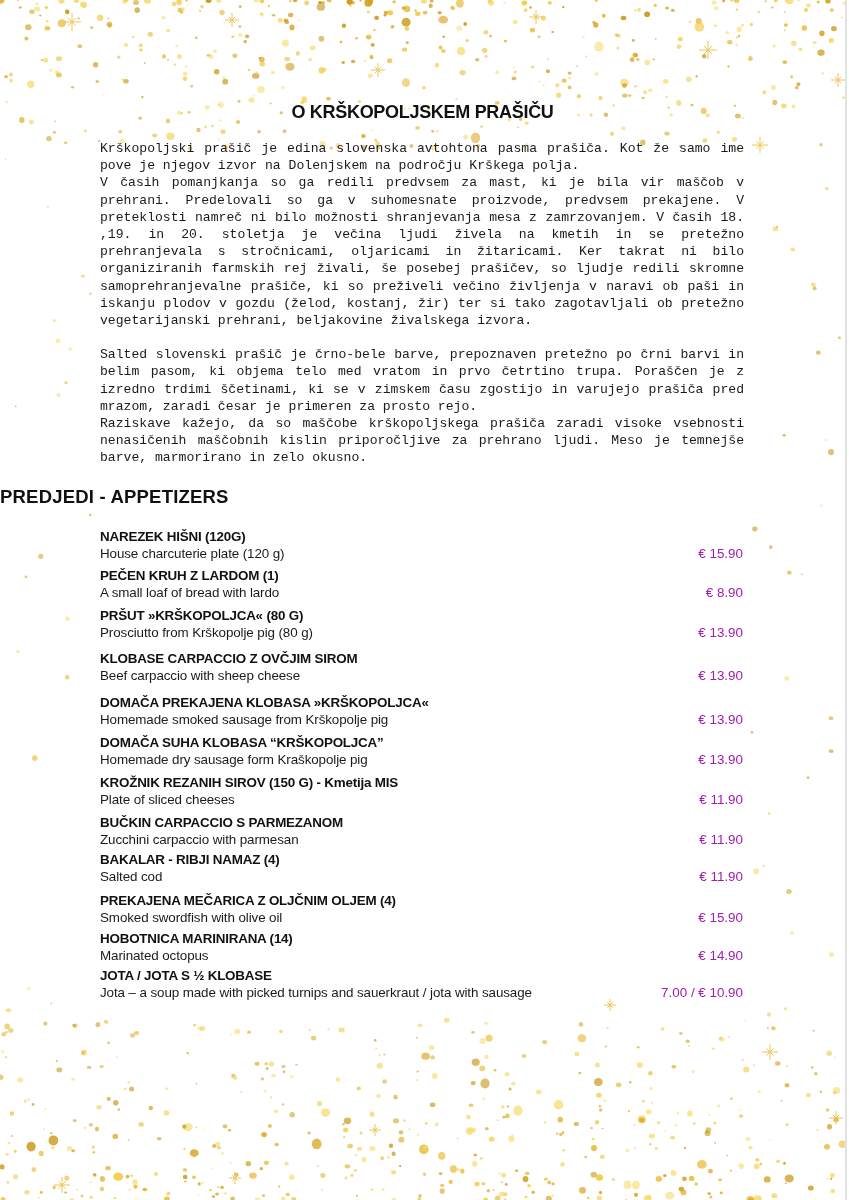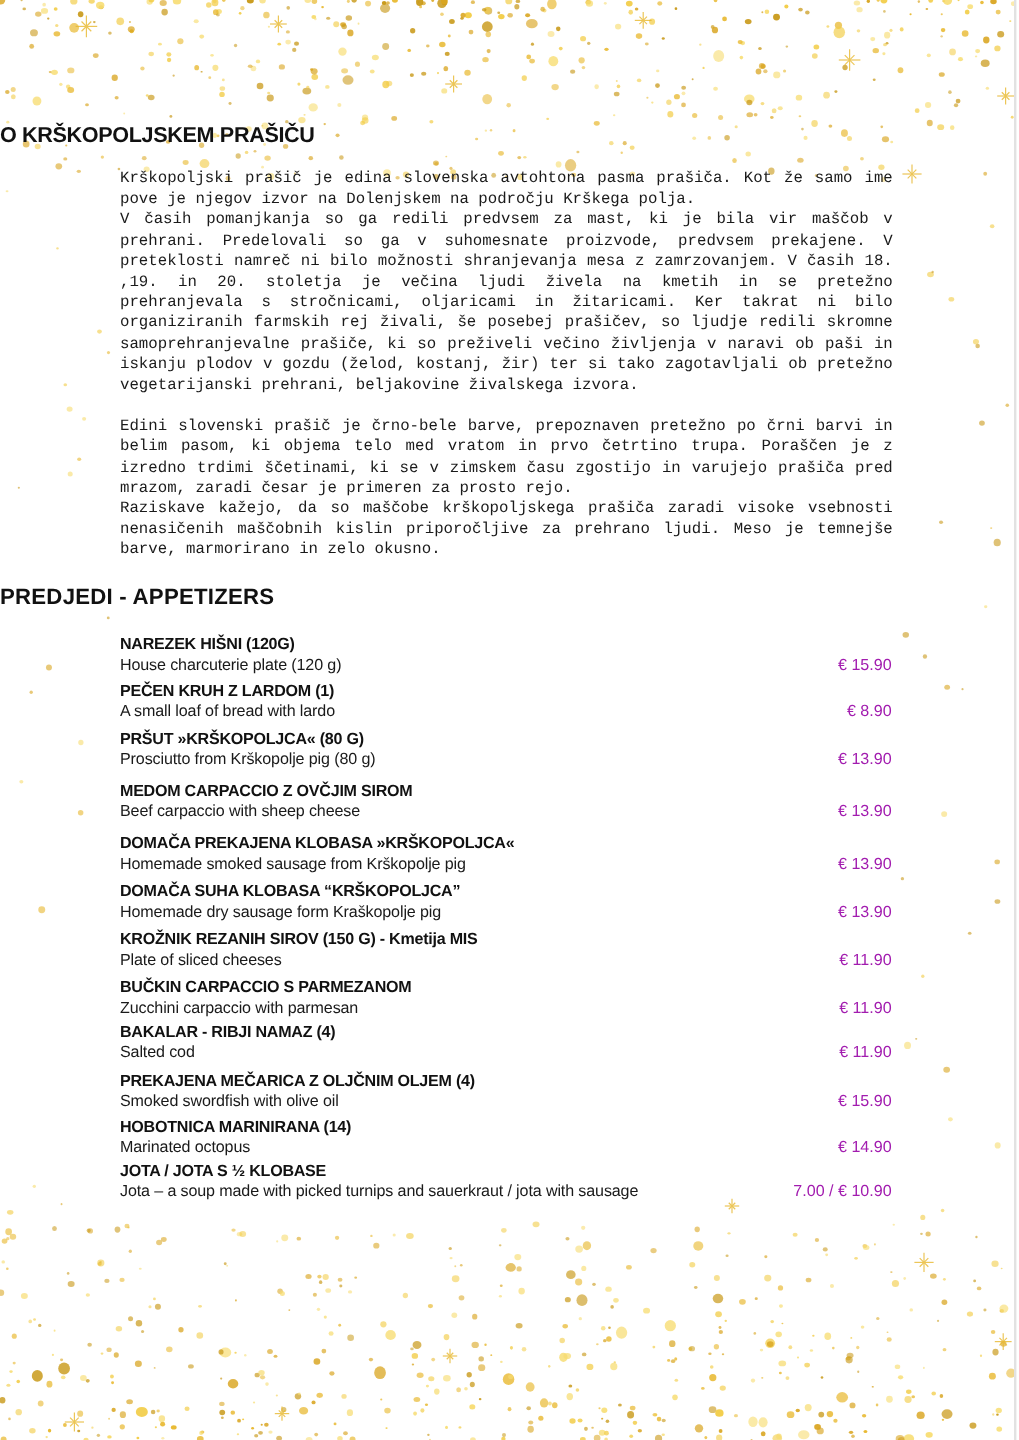--- a/index.html
+++ b/index.html
@@ -15,21 +15,21 @@
       border-right: 2px solid #e2e2e2;
       overflow: hidden;
     }
     .confetti {
       position: absolute; left: 0; top: 0; width: 845px; height: 1200px;
       pointer-events: none;
     }
     .content { position: absolute; left: 0; top: 0; width: 845px; height: 1200px; }
 
     .intro-title {
-      position: absolute; left: 0; top: 102px; width: 845px; text-align: left;
+      position: absolute; left: 0; top: 102px; width: 845px; text-align: center;
       font-family: "Liberation Sans", sans-serif; font-weight: bold;
       font-size: 18px; letter-spacing: -0.3px; color: #111;
     }
     .intro {
       position: absolute; left: 100px; top: 140px; width: 644px;
       font-family: "Liberation Sans", sans-serif; font-size: 13.1px; line-height: 17.2px;
       text-align: justify; color: #1a1a1a;
     }
     .intro p { margin: 0; font-family: Liberation Mono, monospace; }
     .intro p.gap { margin-top: 17px; }
@@ -1072,21 +1072,21 @@
         <line x1="832.85" y1="1121.15" x2="839.15" y2="1114.85"></line>
       </g>
     </svg>
 
   <div class="content">
     <div class="intro-title">O KRŠKOPOLJSKEM PRAŠIČU</div>
 
     <div class="intro">
       <p>Krškopoljski prašič je edina slovenska avtohtona pasma prašiča. Kot že samo ime pove je njegov izvor na Dolenjskem na področju Krškega polja.</p>
       <p>V časih pomanjkanja so ga redili predvsem za mast, ki je bila vir maščob v prehrani. Predelovali so ga v suhomesnate proizvode, predvsem prekajene. V preteklosti namreč ni bilo možnosti shranjevanja mesa z zamrzovanjem. V časih 18. ,19. in 20. stoletja je večina ljudi živela na kmetih in se pretežno prehranjevala s stročnicami, oljaricami in žitaricami. Ker takrat ni bilo organiziranih farmskih rej živali, še posebej prašičev, so ljudje redili skromne samoprehranjevalne prašiče, ki so preživeli večino življenja v naravi ob paši in iskanju plodov v gozdu (želod, kostanj, žir) ter si tako zagotavljali ob pretežno vegetarijanski prehrani, beljakovine živalskega izvora.</p>
-      <p class="gap">Edini slovenski prašič je črno-bele barve, prepoznaven pretežno po črni barvi in belim pasom, ki objema telo med vratom in prvo četrtino trupa. Poraščen je z izredno trdimi ščetinami, ki se v zimskem času zgostijo in varujejo prašiča pred mrazom, zaradi česar je primeren za prosto rejo.</p>
+      <p class="gap">Salted slovenski prašič je črno-bele barve, prepoznaven pretežno po črni barvi in belim pasom, ki objema telo med vratom in prvo četrtino trupa. Poraščen je z izredno trdimi ščetinami, ki se v zimskem času zgostijo in varujejo prašiča pred mrazom, zaradi česar je primeren za prosto rejo.</p>
       <p>Raziskave kažejo, da so maščobe krškopoljskega prašiča  zaradi visoke vsebnosti nenasičenih maščobnih kislin priporočljive za prehrano ljudi. Meso je temnejše barve, marmorirano in zelo okusno.</p>
     </div>
 
     <div class="section-title">PREDJEDI - APPETIZERS</div>
 
     <div class="menu" id="menu">
       <div class="item">
         <div class="item-name">NAREZEK HIŠNI (120G)</div>
         <div class="item-row">
             <span class="item-desc">House charcuterie plate (120 g)</span>
@@ -1101,21 +1101,21 @@
           </div>
       </div>
       <div class="item" style="margin-top:5px">
         <div class="item-name">PRŠUT »KRŠKOPOLJCA« (80 G)</div>
         <div class="item-row">
             <span class="item-desc">Prosciutto from Krškopolje pig (80 g)</span>
             <span class="item-price">€ 13.90</span>
           </div>
       </div>
       <div class="item" style="margin-top:8px">
-        <div class="item-name">MEDOM CARPACCIO Z OVČJIM SIROM</div>
+        <div class="item-name">KLOBASE CARPACCIO Z OVČJIM SIROM</div>
         <div class="item-row">
             <span class="item-desc">Beef carpaccio with sheep cheese</span>
             <span class="item-price">€ 13.90</span>
           </div>
       </div>
       <div class="item" style="margin-top:9px">
         <div class="item-name">DOMAČA PREKAJENA KLOBASA »KRŠKOPOLJCA«</div>
         <div class="item-row">
             <span class="item-desc">Homemade smoked sausage from Krškopolje pig</span>
             <span class="item-price">€ 13.90</span>

